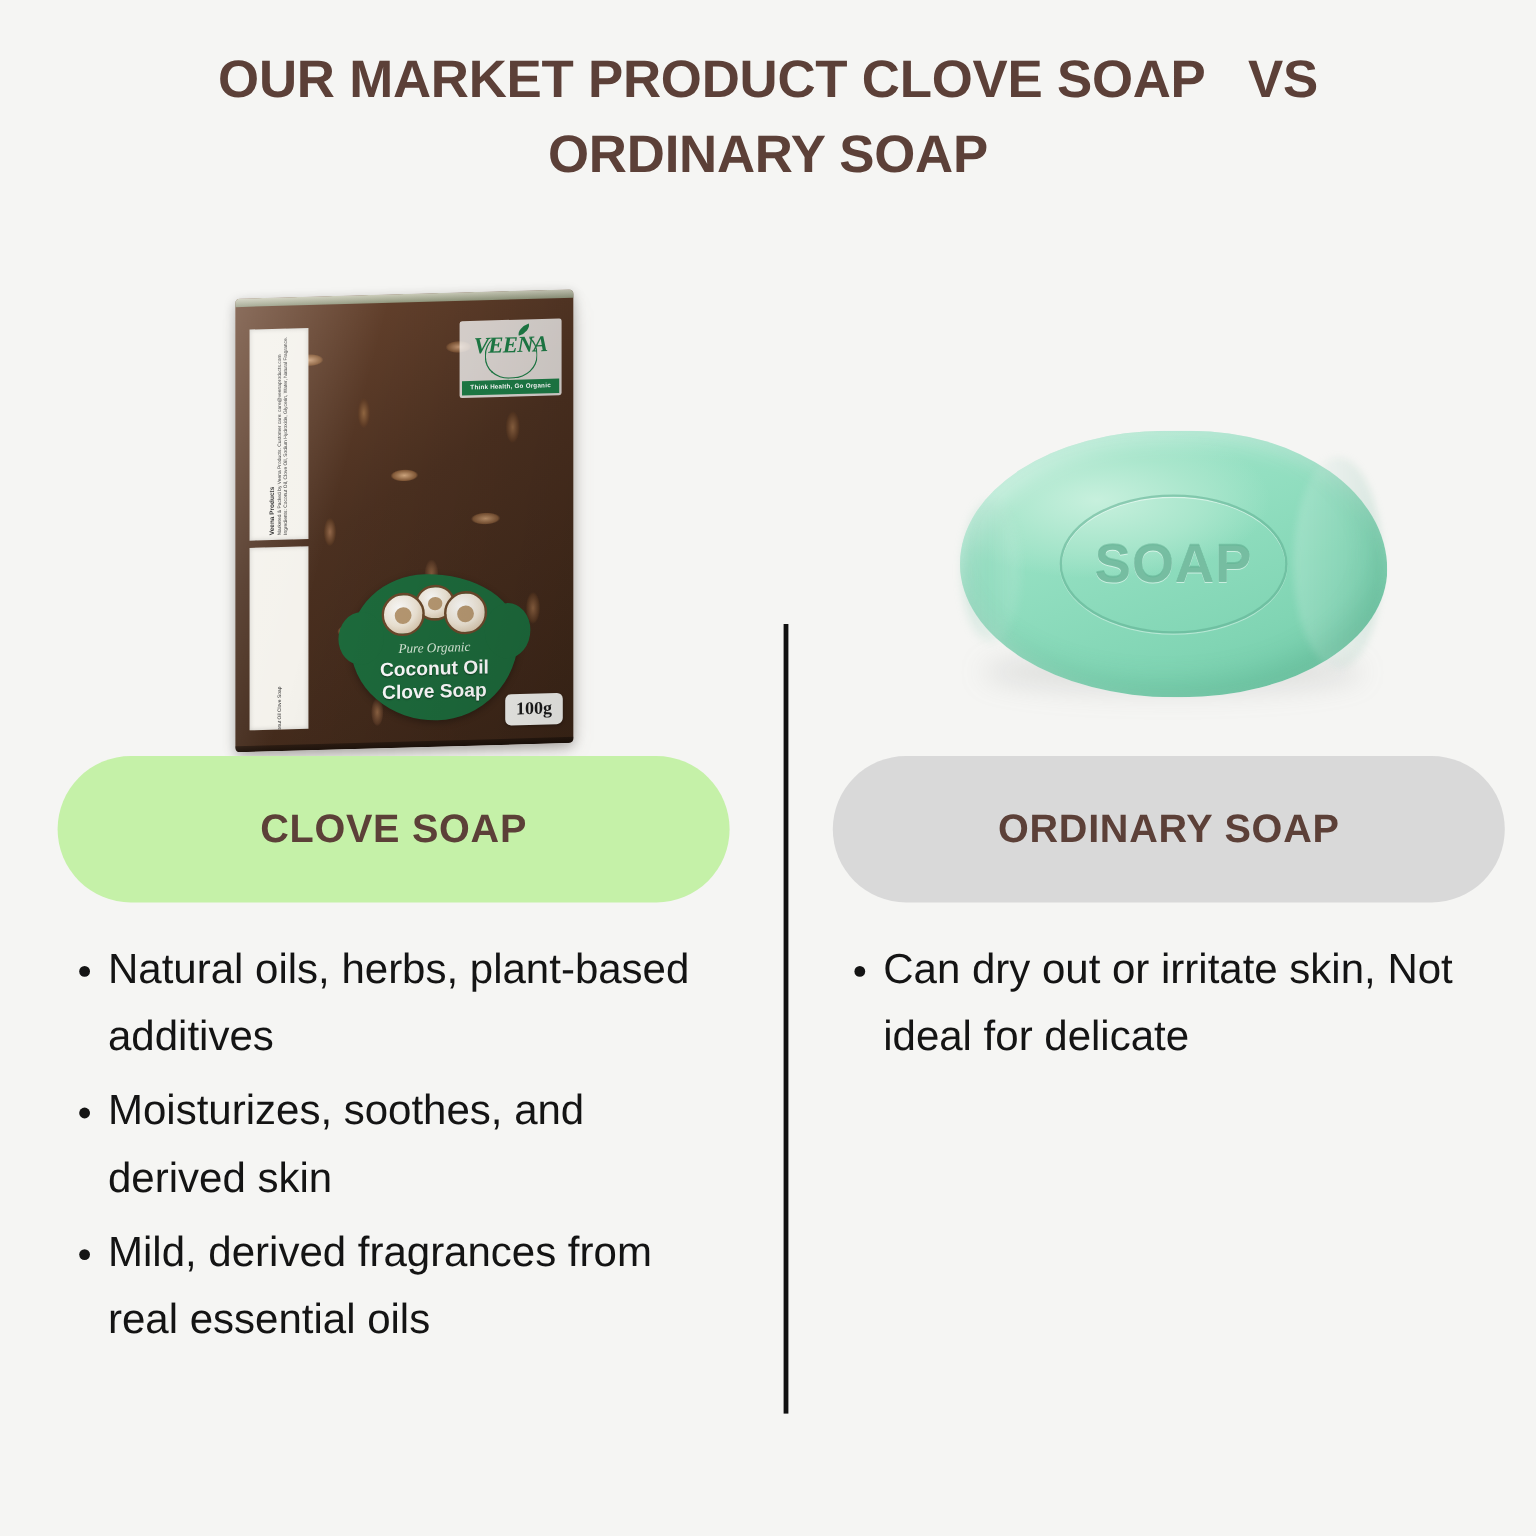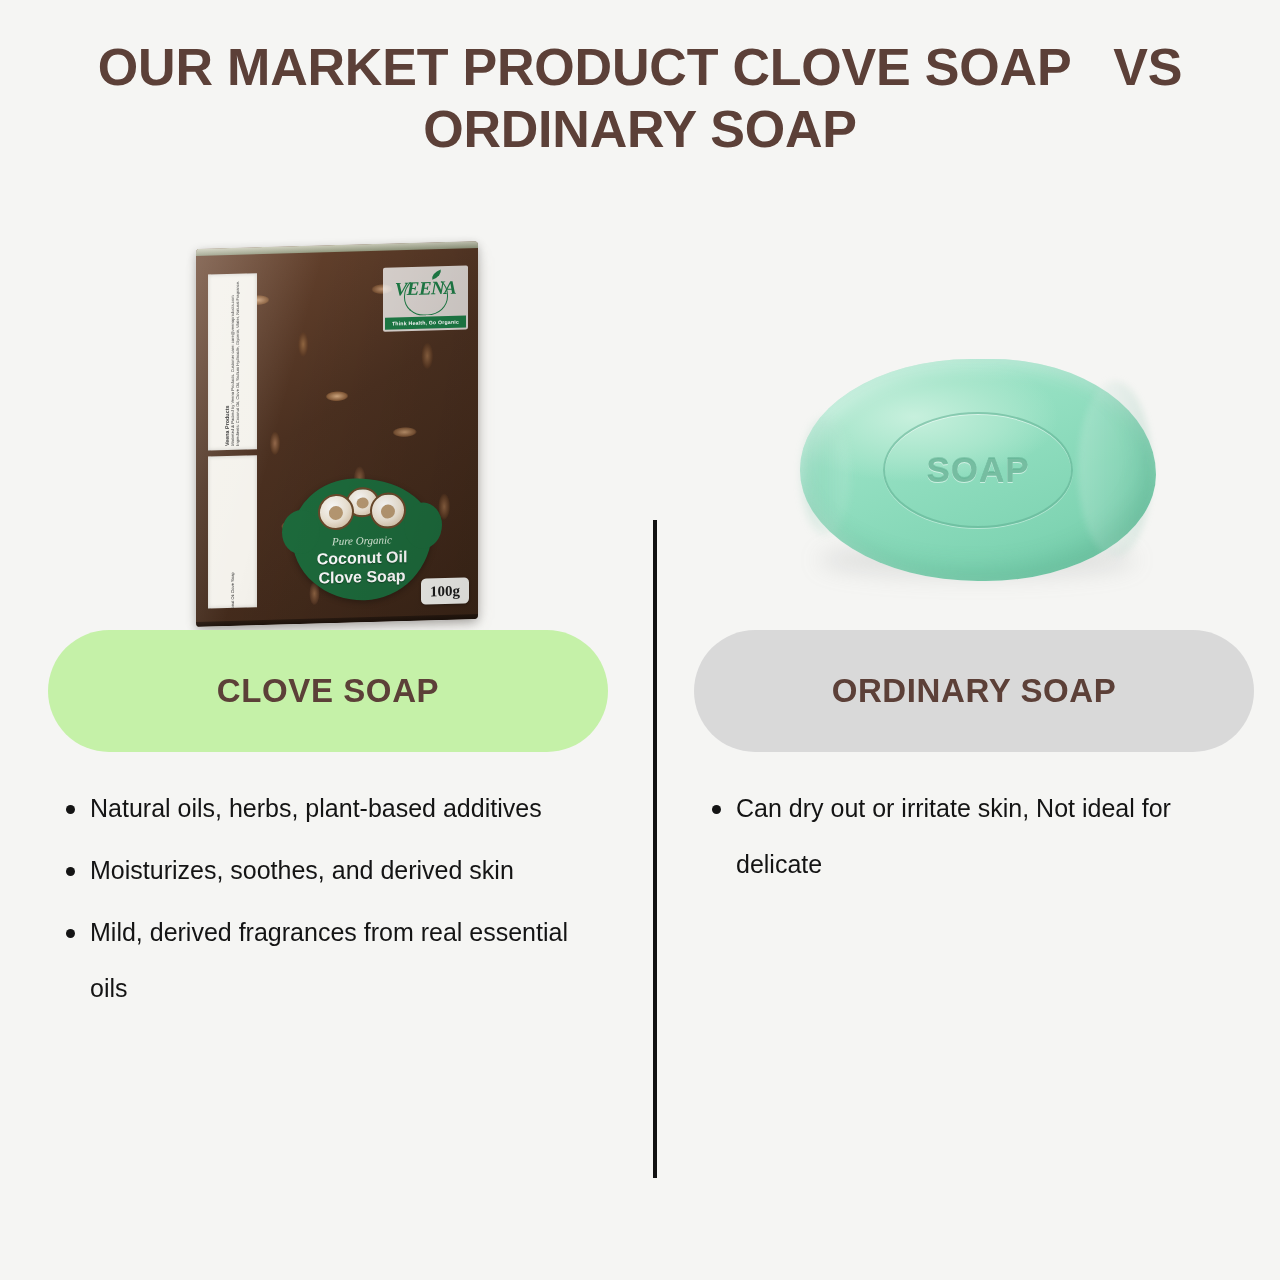--- a/index.html
+++ b/index.html
@@ -18,21 +18,21 @@
   
   .title {
     position: absolute;
     left: 0;
     top: 36px;
     width: 1280px;
     text-align: center;
     color: #5c4038;
     font-family: "Liberation Sans", sans-serif;
     font-weight: bold;
-    font-size: 52px;
+    font-size: 44px;
     line-height: 62px;
     letter-spacing: -0.2px;
   }
   .title-line { display: block; white-space: pre; }
 
   
   .product-stage {
     position: absolute;
     left: 0;
     top: 215px;
@@ -307,21 +307,21 @@
     border: 2px solid rgba(95,175,145,.55);
     border-radius: 50%;
     box-shadow: inset 0 1px 0 rgba(255,255,255,.5), 0 1px 0 rgba(255,255,255,.4);
   }
   .soap-word {
     position: absolute;
     left: 50%; top: 50%;
     transform: translate(-50%,-50%);
     font-family: "Liberation Sans", sans-serif;
     font-weight: bold;
-    font-size: 35px;
+    font-size: 45px;
     letter-spacing: 1px;
     color: rgba(105,182,152,.85);
     text-shadow: 0 1px 0 rgba(255,255,255,.55), 0 -1px 0 rgba(70,150,120,.35);
   }
 
   
   .divider {
     position: absolute;
     left: 653px;
     top: 520px;
@@ -356,21 +356,21 @@
     margin: 28px 0 0 0;
     padding: 0;
     list-style: none;
   }
   .bullets li {
     position: relative;
     padding-left: 42px;
     margin-bottom: 6px;
     color: #141414;
     font-family: "Liberation Sans", sans-serif;
-    font-size: 25px;
+    font-size: 35px;
     line-height: 56px;
   }
   .bullets li::before {
     content: "";
     position: absolute;
     left: 18px;
     top: 25px;
     width: 9px;
     height: 9px;
     border-radius: 50%;

